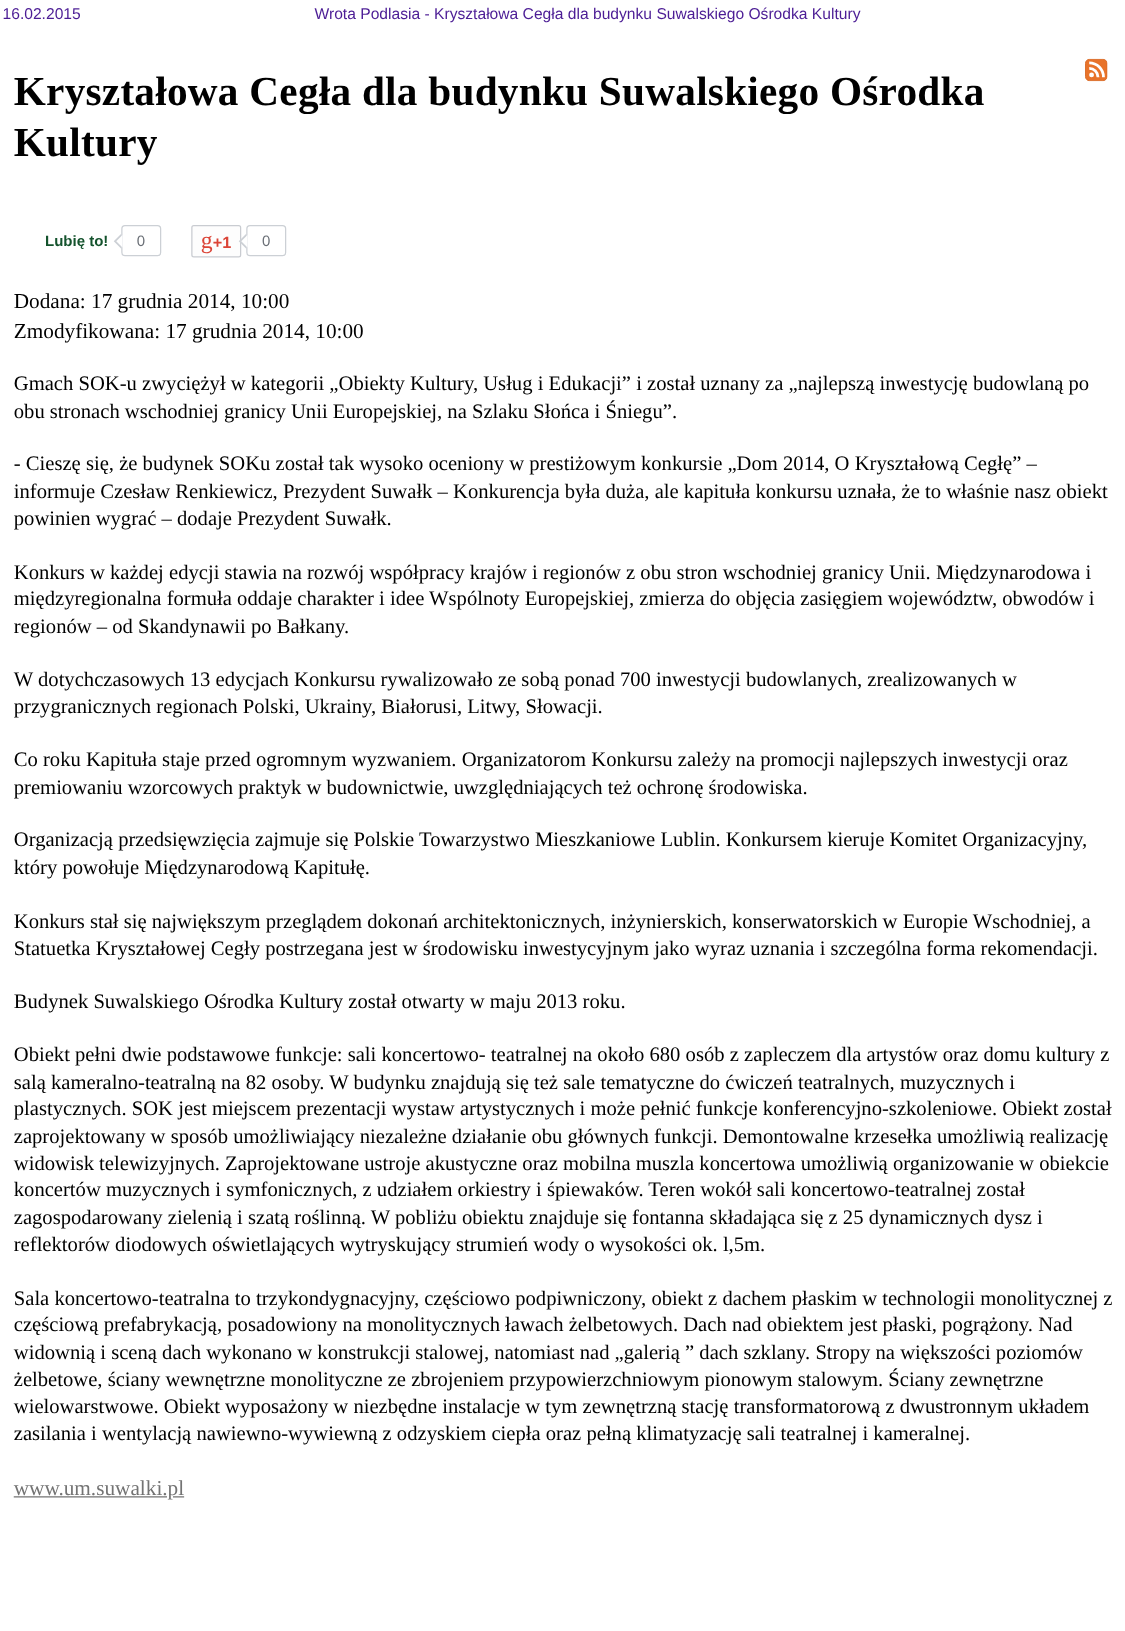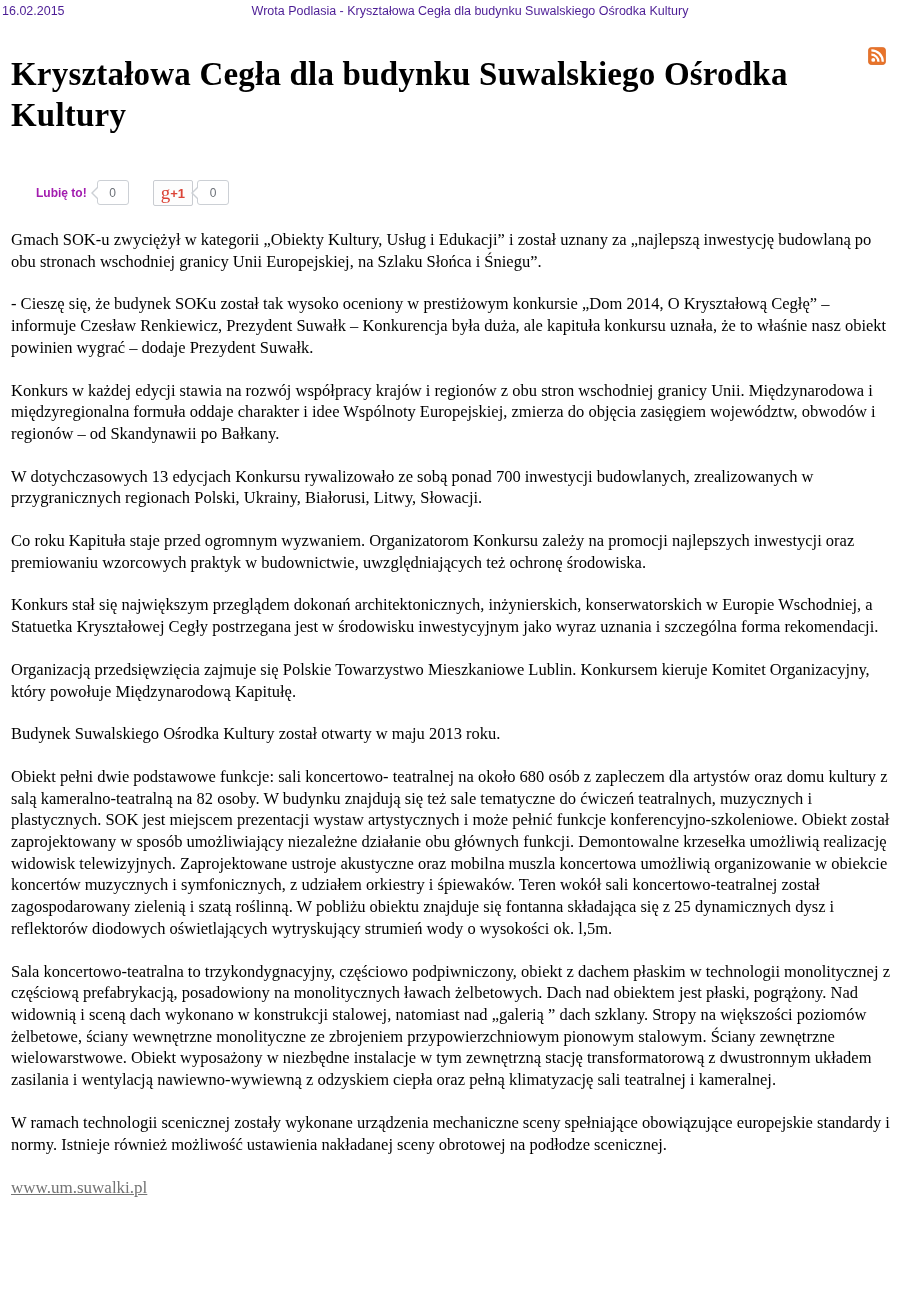--- a/index.html
+++ b/index.html
@@ -51,21 +51,21 @@
     display: flex;
     align-items: center;
     margin: 43px 0 0 25px;
     height: 27px;
   }
   .like-widget { display: flex; align-items: center; }
   .like-label {
     font-family: "Liberation Sans", sans-serif;
     font-size: 12px;
     font-weight: bold;
-    color: #a21caf;
+    color: #14532d;
     margin-right: 10px;
   }
   .count-bubble {
     position: relative;
     min-width: 32px;
     height: 25px;
     border: 1px solid #ccd0d5;
     border-radius: 3px;
     background: #fff;
     font-family: "Liberation Sans", sans-serif;
@@ -164,30 +164,31 @@
     <div class="gplus-widget">
       <span class="gplus-button">
         <span class="gplus-g">g</span>
         <span class="gplus-plus">+1</span>
       </span>
       <span class="count-bubble">0</span>
     </div>
   </div>
 
   <div class="meta-block">
+    <div>Dodana: 17 grudnia 2014, 10:00</div>
+    <div>Zmodyfikowana: 17 grudnia 2014, 10:00</div>
   </div>
 
   <div class="article-body">
     <p>Gmach SOK-u zwyciężył w kategorii „Obiekty Kultury, Usług i Edukacji” i został uznany za „najlepszą inwestycję budowlaną po obu stronach wschodniej granicy Unii Europejskiej, na Szlaku Słońca i Śniegu”.</p>
     <p>- Cieszę się, że budynek SOKu został tak wysoko oceniony w prestiżowym konkursie „Dom 2014, O Kryształową Cegłę” – informuje Czesław Renkiewicz, Prezydent Suwałk – Konkurencja była duża, ale kapituła konkursu uznała, że to właśnie nasz obiekt powinien wygrać – dodaje Prezydent Suwałk.</p>
     <p>Konkurs w każdej edycji stawia na rozwój współpracy krajów i regionów z obu stron wschodniej granicy Unii. Międzynarodowa i międzyregionalna formuła oddaje charakter i idee Wspólnoty Europejskiej, zmierza do objęcia zasięgiem województw, obwodów i  regionów – od Skandynawii po Bałkany.</p>
     <p>W dotychczasowych 13 edycjach Konkursu rywalizowało ze sobą ponad 700 inwestycji budowlanych, zrealizowanych w przygranicznych regionach Polski, Ukrainy, Białorusi, Litwy, Słowacji.</p>
     <p>Co roku Kapituła staje przed ogromnym wyzwaniem. Organizatorom Konkursu zależy na promocji najlepszych inwestycji oraz premiowaniu wzorcowych praktyk w budownictwie, uwzględniających też ochronę środowiska.</p>
+    <p>Organizacją przedsięwzięcia zajmuje się  Polskie Towarzystwo  Mieszkaniowe Lublin. Konkursem kieruje Komitet Organizacyjny, który powołuje Międzynarodową Kapitułę.</p>
     <p>Konkurs stał się największym przeglądem dokonań architektonicznych, inżynierskich, konserwatorskich w Europie Wschodniej, a Statuetka Kryształowej Cegły postrzegana jest w środowisku inwestycyjnym jako wyraz uznania i szczególna forma rekomendacji.</p>
-    <p>Organizacją przedsięwzięcia zajmuje się  Polskie Towarzystwo  Mieszkaniowe Lublin. Konkursem kieruje Komitet Organizacyjny, który powołuje Międzynarodową Kapitułę.</p>
     <p>Budynek Suwalskiego Ośrodka Kultury został otwarty w maju 2013 roku.</p>
     <p>Obiekt pełni dwie podstawowe funkcje: sali koncertowo- teatralnej na około 680 osób z zapleczem dla artystów oraz domu kultury z salą kameralno-teatralną na 82 osoby. W budynku znajdują się też sale tematyczne do ćwiczeń teatralnych, muzycznych i plastycznych. SOK jest miejscem prezentacji wystaw artystycznych i może pełnić funkcje konferencyjno-szkoleniowe. Obiekt został zaprojektowany w sposób umożliwiający niezależne działanie obu głównych funkcji. Demontowalne krzesełka umożliwią realizację widowisk telewizyjnych. Zaprojektowane ustroje akustyczne oraz mobilna muszla koncertowa umożliwią organizowanie w obiekcie koncertów muzycznych i symfonicznych, z udziałem orkiestry i śpiewaków. Teren wokół sali koncertowo-teatralnej został zagospodarowany zielenią i szatą roślinną. W pobliżu obiektu znajduje się fontanna składająca się z 25 dynamicznych dysz i reflektorów diodowych oświetlających wytryskujący strumień wody o wysokości ok. l,5m.</p>
     <p>Sala koncertowo-teatralna to trzykondygnacyjny, częściowo podpiwniczony, obiekt z dachem płaskim w technologii monolitycznej z częściową prefabrykacją, posadowiony na monolitycznych ławach żelbetowych. Dach nad obiektem jest płaski, pogrążony. Nad widownią i sceną dach wykonano w konstrukcji stalowej, natomiast nad „galerią ” dach szklany. Stropy na większości poziomów  żelbetowe,  ściany wewnętrzne monolityczne ze zbrojeniem przypowierzchniowym pionowym stalowym. Ściany zewnętrzne wielowarstwowe. Obiekt wyposażony w niezbędne instalacje w tym zewnętrzną stację transformatorową z dwustronnym układem zasilania i wentylacją nawiewno-wywiewną z odzyskiem ciepła oraz pełną klimatyzację sali teatralnej i kameralnej.</p>
-    <p>W ramach technologii scenicznej zostały wykonane urządzenia mechaniczne sceny spełniające obowiązujące europejskie standardy i normy. Istnieje również możliwość ustawienia nakładanej sceny obrotowej na podłodze scenicznej.</p>
     <a class="source-link" href="#">www.um.suwalki.pl</a>
   </div>
 
 </div>
 
 </body></html>

